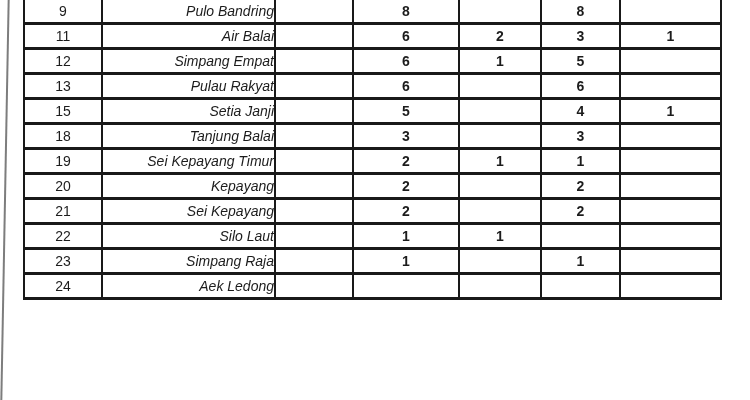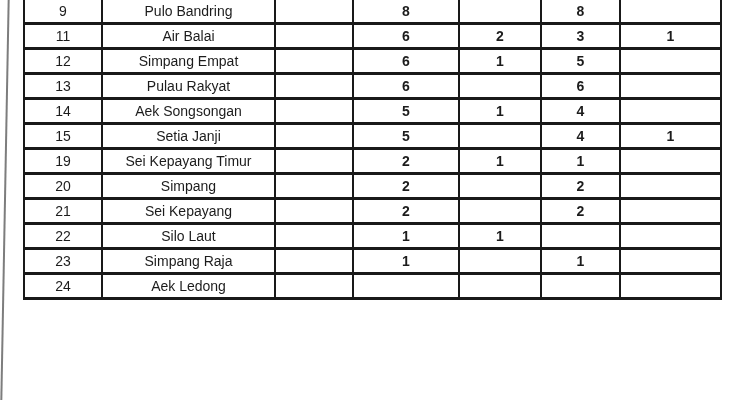--- a/index.html
+++ b/index.html
@@ -37,21 +37,21 @@
     height: 25px;
     padding: 0;
     font-size: 14px;
     color: #1c1c1c;
     white-space: nowrap;
     overflow: hidden;
     vertical-align: middle;
     background: #ffffff;
   }
   td.col-no   { text-align: center; }
-  td.col-name { text-align: center; padding-left: 5px; }
+  td.col-name { text-align: right; padding-left: 5px; font-style: italic; }
   td.col-val  { text-align: center; font-weight: bold; }
 </style>
 </head>
 <body>
 
 <div class="page">
   <div class="edge-line"></div>
   <table class="grid">
     <colgroup>
       <col style="width:78px">
@@ -93,49 +93,49 @@
         <tr>
           <td class="col-no">13</td>
           <td class="col-name">Pulau Rakyat</td>
           <td class="col-val"></td>
           <td class="col-val">6</td>
           <td class="col-val"></td>
           <td class="col-val">6</td>
           <td class="col-val"></td>
         </tr>
         <tr>
-          <td class="col-no">14</td>
-          <td class="col-name">Aek Songsongan</td>
-          <td class="col-val"></td>
-          <td class="col-val">5</td>
-          <td class="col-val">1</td>
-          <td class="col-val">4</td>
-          <td class="col-val"></td>
-        </tr>
-        <tr>
           <td class="col-no">15</td>
           <td class="col-name">Setia Janji</td>
           <td class="col-val"></td>
           <td class="col-val">5</td>
           <td class="col-val"></td>
           <td class="col-val">4</td>
           <td class="col-val">1</td>
+        </tr>
+        <tr>
+          <td class="col-no">18</td>
+          <td class="col-name">Tanjung Balai</td>
+          <td class="col-val"></td>
+          <td class="col-val">3</td>
+          <td class="col-val"></td>
+          <td class="col-val">3</td>
+          <td class="col-val"></td>
         </tr>
         <tr>
           <td class="col-no">19</td>
           <td class="col-name">Sei Kepayang Timur</td>
           <td class="col-val"></td>
           <td class="col-val">2</td>
           <td class="col-val">1</td>
           <td class="col-val">1</td>
           <td class="col-val"></td>
         </tr>
         <tr>
           <td class="col-no">20</td>
-          <td class="col-name">Simpang</td>
+          <td class="col-name">Kepayang</td>
           <td class="col-val"></td>
           <td class="col-val">2</td>
           <td class="col-val"></td>
           <td class="col-val">2</td>
           <td class="col-val"></td>
         </tr>
         <tr>
           <td class="col-no">21</td>
           <td class="col-name">Sei Kepayang</td>
           <td class="col-val"></td>

